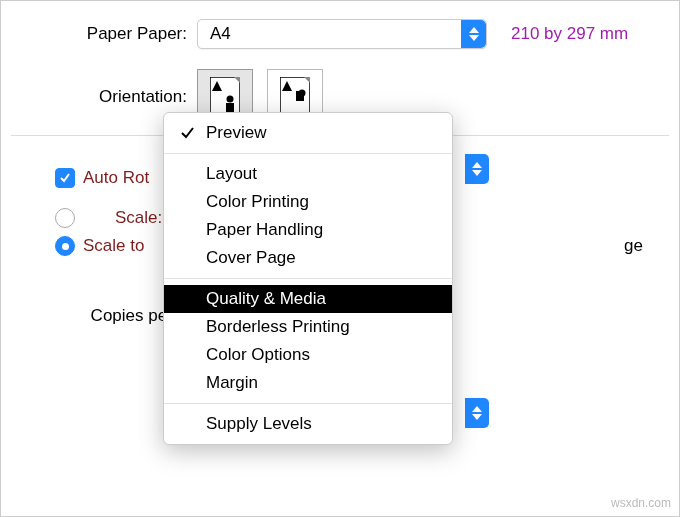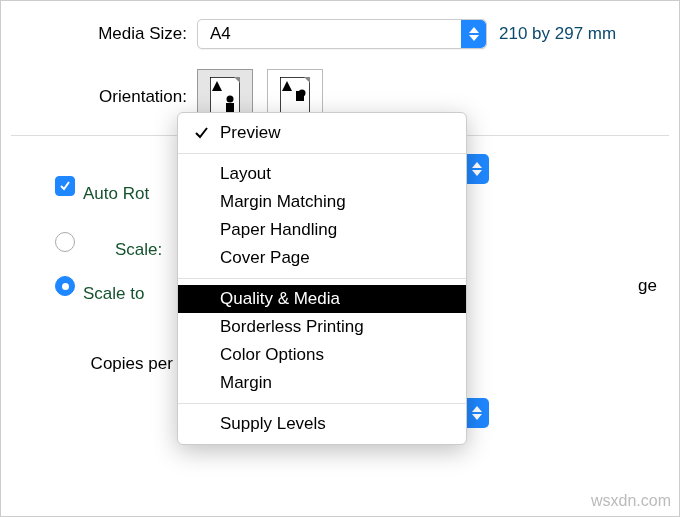--- a/index.html
+++ b/index.html
@@ -56,22 +56,22 @@
       border-top-right-radius: 5px;
       border-bottom-right-radius: 5px;
       display: flex;
       flex-direction: column;
       align-items: center;
       justify-content: center;
       gap: 2px;
     }
     .select-caps svg { display: block; }
     .hint {
-      margin-left: 12px;
-      color: #0c4a6e;
+      margin-left: 24px;
+      color: #a21caf;
     }
     .orient-btn {
       width: 56px;
       height: 56px;
       border: 1px solid #bbb;
       background: #fff;
       display: flex;
       align-items: center;
       justify-content: center;
       margin-right: 14px;
@@ -124,22 +124,22 @@
       background: #fff;
       border-radius: 50%;
     }
     .option-row {
       padding-left: 54px;
       margin-bottom: 14px;
       display: flex;
       align-items: center;
     }
     .option-row.half { margin-bottom: 8px; }
-    .truncated { color: #14532d; margin-top: 16px; }
-    .ge-frag { margin-left: auto; padding-right: 22px; }
+    .truncated { color: #7f1d1d; }
+    .ge-frag { margin-left: auto; padding-right: 36px; }
 
     .copies-row {
       display: flex;
       align-items: center;
       padding-left: 10px;
       margin-top: 28px;
     }
 
     .pane-select-cap {
       position: absolute;
@@ -167,21 +167,21 @@
       border-bottom-right-radius: 5px;
       display: flex;
       flex-direction: column;
       align-items: center;
       justify-content: center;
       gap: 2px;
     }
 
     .popup {
       position: absolute;
-      left: 176px;
+      left: 162px;
       top: 111px;
       width: 290px;
       background: #fff;
       border: 1px solid #ccc;
       border-radius: 6px;
       box-shadow: 0 6px 24px rgba(0,0,0,0.25);
       padding: 6px 0;
     }
     .popup-item {
       padding: 4px 18px 4px 42px;
@@ -199,32 +199,32 @@
     }
     .popup-sep {
       border: none;
       border-top: 1px solid #e1e1e1;
       margin: 6px 0;
     }
     .watermark {
       position: absolute;
       right: 8px;
       bottom: 6px;
-      font-size: 16px;
+      font-size: 12px;
       color: #bbb;
       writing-mode: horizontal-tb;
     }
   </style>
 </head>
 <body>
 
 <div class="dialog">
 
   <div class="row">
-    <div class="label-col">Media Size:</div>
+    <div class="label-col">Paper Paper:</div>
     <div class="select" style="width:290px;">
       <span>A4</span>
       <span class="select-caps">
         <svg width="10" height="6">
             <polygon points="5,0 10,6 0,6" fill="#fff"></polygon>
           </svg>
         <svg width="10" height="6">
             <polygon points="0,0 10,0 5,6" fill="#fff"></polygon>
           </svg>
       </span>
@@ -301,21 +301,21 @@
     <div class="popup-item">
       <span class="check">
         <svg width="14" height="14">
             <polyline points="2,8 6,12 13,3" fill="none" stroke="#000" stroke-width="2"></polyline>
           </svg>
       </span>
       <span>Preview</span>
     </div>
     <hr class="popup-sep">
     <div class="popup-item"><span>Layout</span></div>
-    <div class="popup-item"><span>Margin Matching</span></div>
+    <div class="popup-item"><span>Color Printing</span></div>
     <div class="popup-item"><span>Paper Handling</span></div>
     <div class="popup-item"><span>Cover Page</span></div>
     <hr class="popup-sep">
     <div class="popup-item selected"><span>Quality &amp; Media</span></div>
     <div class="popup-item"><span>Borderless Printing</span></div>
     <div class="popup-item"><span>Color Options</span></div>
     <div class="popup-item"><span>Margin</span></div>
     <hr class="popup-sep">
     <div class="popup-item"><span>Supply Levels</span></div>
   </div>

